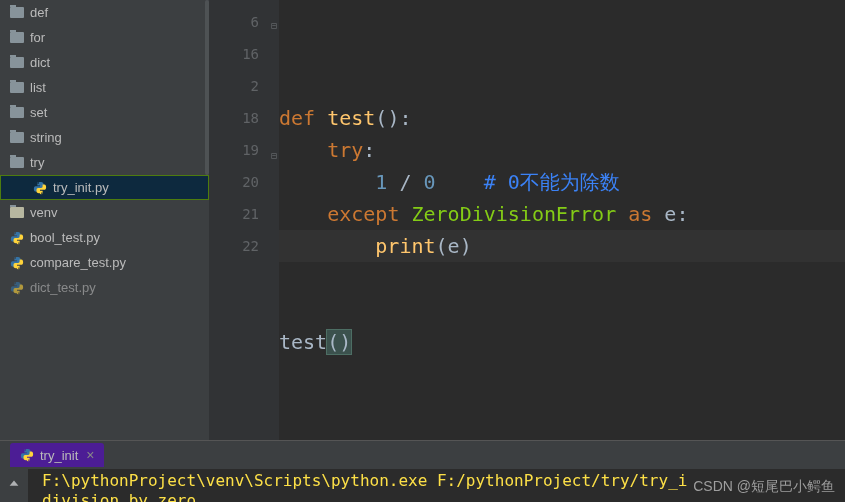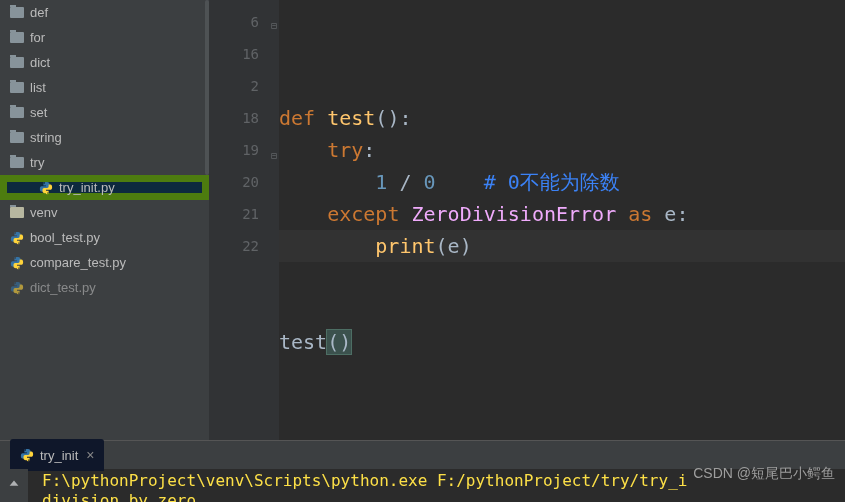--- a/index.html
+++ b/index.html
@@ -23,21 +23,21 @@
   }
   .tree-item {
     display: flex; align-items: center;
     height: 25px; padding-left: 10px;
     font-family: "Segoe UI", sans-serif;
     font-size: 13px;
     cursor: pointer;
   }
   .tree-item.selected {
     background: #0d293e;
-    border: 7px solid #4d7c0f;
+    border: 1px solid #4d7c0f;
   }
   .tree-item.indent { padding-left: 32px; }
   .folder-icon {
     width: 14px; height: 11px;
     background: #87939a;
     margin-right: 6px;
     border-radius: 1px;
     position: relative;
   }
   .folder-icon::before {
@@ -89,21 +89,21 @@
     padding-top: 6px;
     font-size: 20px;
     line-height: 32px;
     white-space: pre;
     position: relative;
   }
   .kw { color: #cc7832; }
   .fn { color: #ffc66d; }
   .num { color: #6897bb; }
   .cm { color: #3b82f6; }
-  .ex { color: #f0abfc; }
+  .ex { color: #84cc16; }
   .hl-line {
     position: absolute;
     left: 0; right: 0;
     height: 32px;
     background: #323232;
     top: 230px;
     z-index: 0;
   }
   .code-content { position: relative; z-index: 1; }
   .caret-paren {
@@ -118,23 +118,23 @@
     background: #3c3f41;
     height: 28px;
     display: flex;
     align-items: center;
     padding-left: 10px;
     font-family: "Segoe UI", sans-serif;
     font-size: 13px;
   }
   .run-tab {
     display: flex; align-items: center;
-    background: #0f172a;
+    background: #4c1d95;
     height: 24px;
-    padding: 16px 10px;
+    padding: 8px 10px;
     border-radius: 3px 3px 0 0;
     color: #bbbbbb;
   }
   .close-x { margin-left: 8px; color: #888; font-size: 14px; }
   .console {
     display: flex;
     height: 90px;
     background: #2b2b2b;
   }
   .console-gutter {
@@ -151,21 +151,21 @@
     flex: 1;
     padding: 2px 14px;
     font-size: 16px;
     line-height: 20px;
     color: #fde047;
     white-space: pre;
     font-family: "Consolas", monospace;
   }
   .watermark {
     position: absolute;
-    right: 10px; bottom: 19px;
+    right: 10px; bottom: 6px;
     color: #9e9e9e;
     font-family: "Segoe UI", sans-serif;
     font-size: 14px;
   }
 </style>
 </head>
 <body>
 
 <div class="main">
   <div class="sidebar">

